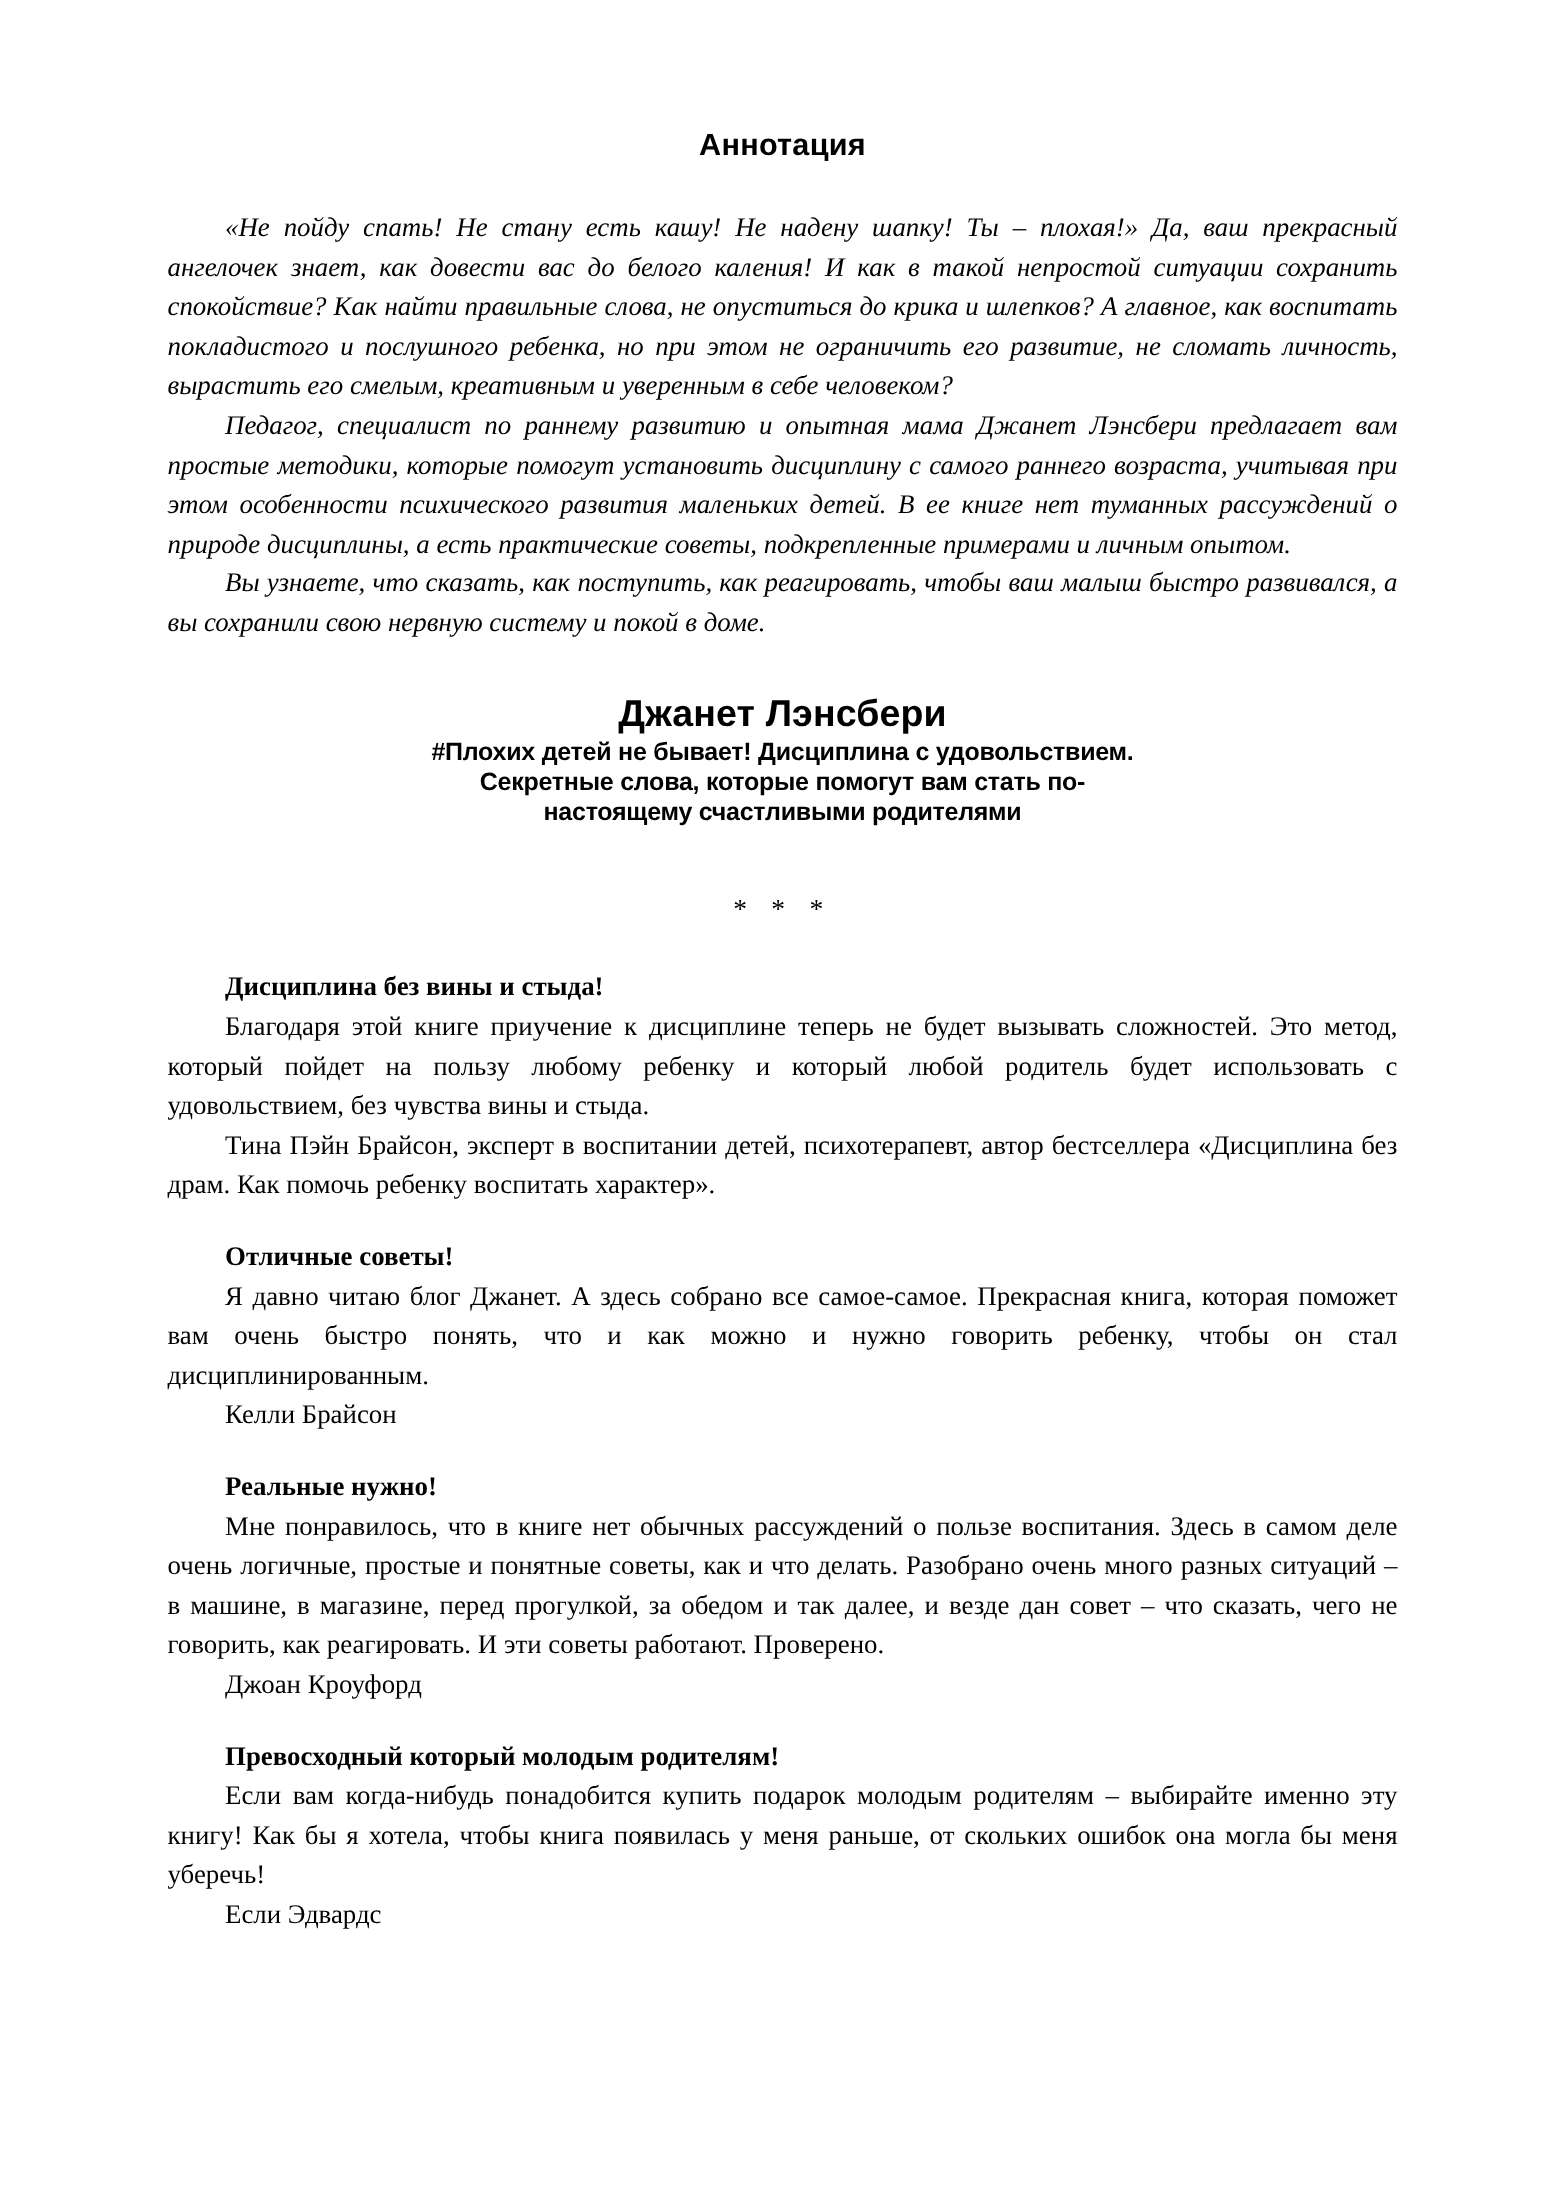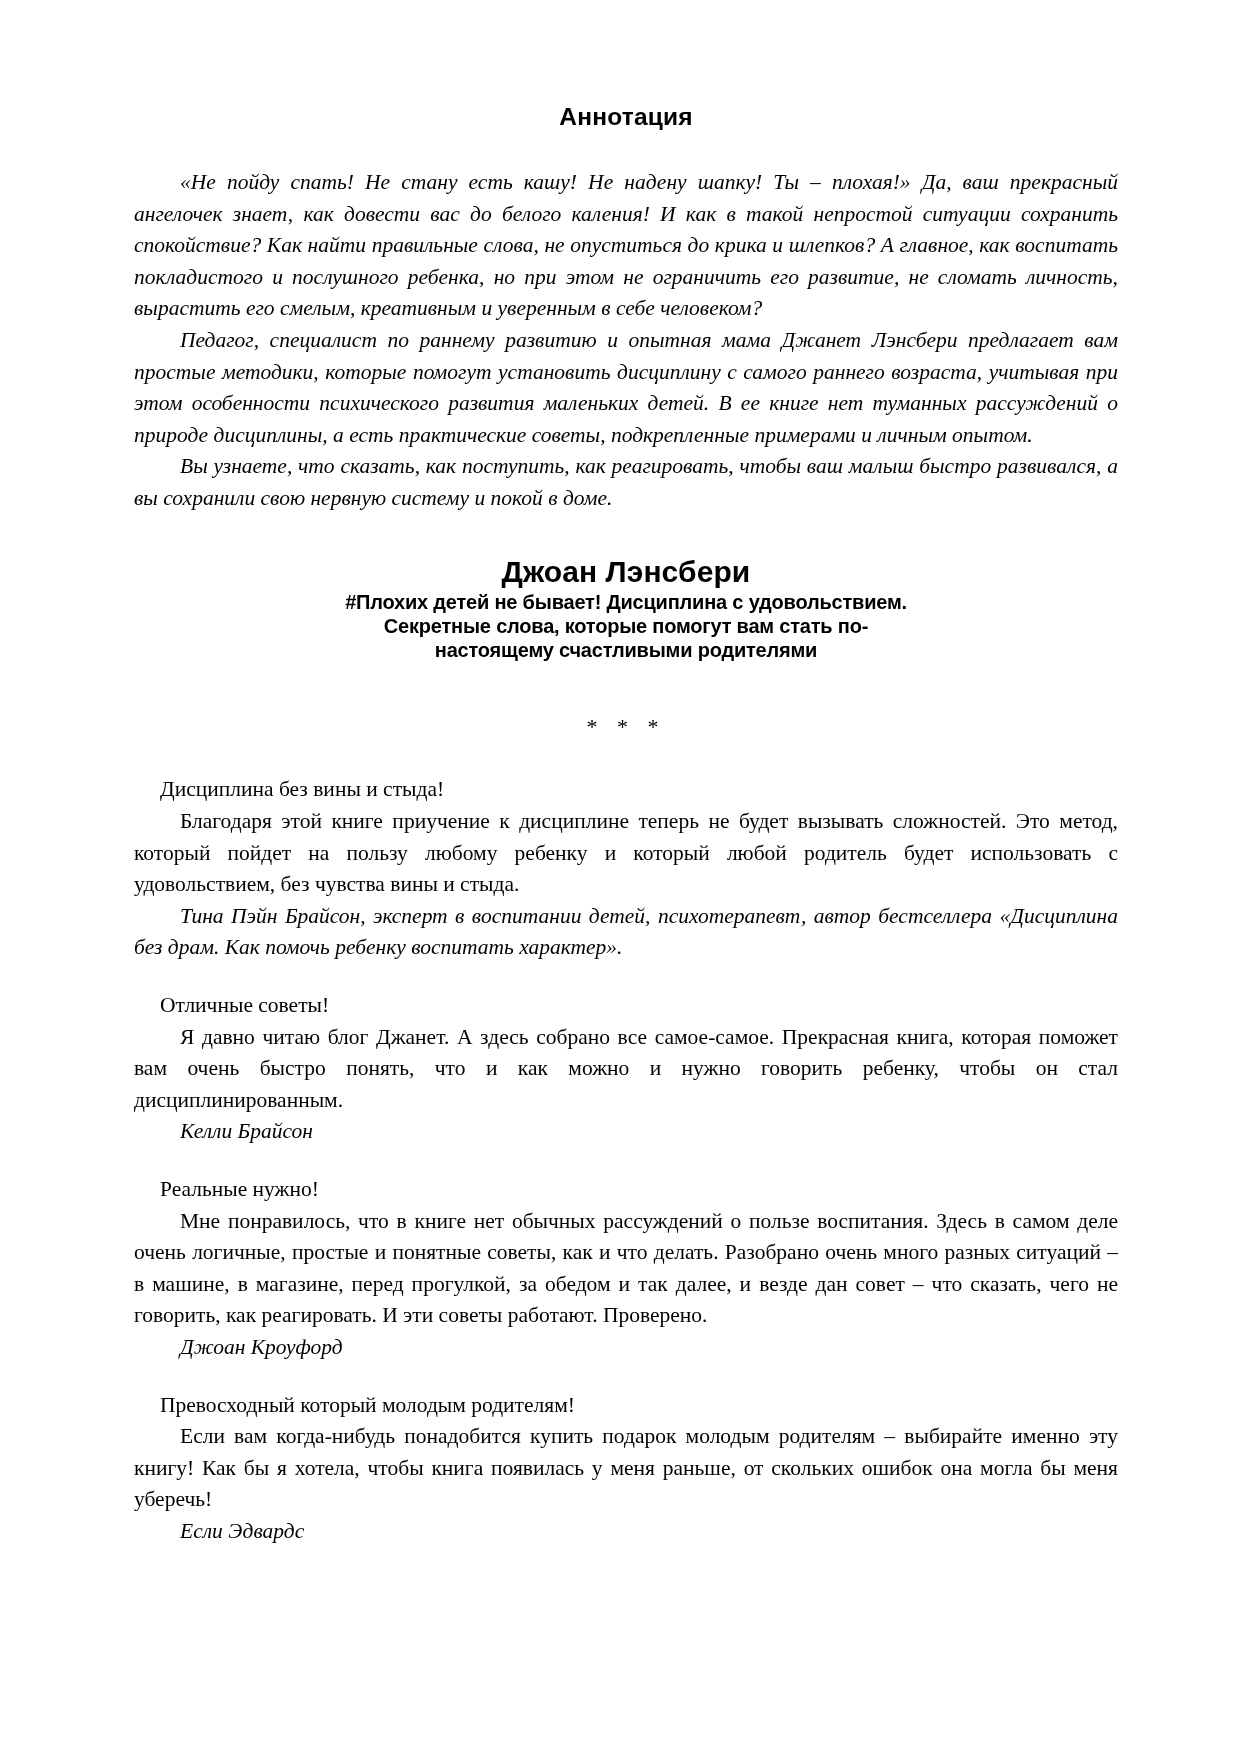--- a/index.html
+++ b/index.html
@@ -75,35 +75,34 @@
     letter-spacing: 7px;
     font-family: "Liberation Serif", "DejaVu Serif", serif;
   }
 
   
   .reviews { margin-top: 34px; }
   .review { margin-bottom: 26px; }
   .review:last-child { margin-bottom: 0; }
 
   .review-title {
-    font-weight: normal;
+    font-weight: bold;
     font-size: 21.5px;
     line-height: 31.6px;
-    margin: 0 0 0 26px;
+    margin: 0 0 0 46px;
   }
   .review-body {
     font-size: 21.5px;
     line-height: 31.6px;
     text-align: justify;
     text-justify: inter-word;
     margin: 0;
   }
   .review-body .ind { display: inline-block; width: 46px; }
   .review-attr {
-    font-style: italic;
     font-size: 21.5px;
     line-height: 31.6px;
     margin: 0;
     text-align: left;
   }
   .review-attr .ind { display: inline-block; width: 46px; }
   .review-attr.wrap { text-align: justify; }
 </style>
 </head>
 <body>
@@ -112,21 +111,21 @@
 
   <h1 class="doc-heading">Аннотация</h1>
 
   <div>
     <p class="annot"><span class="ind"></span><span>«Не пойду спать! Не стану есть кашу! Не надену шапку! Ты – плохая!» Да, ваш прекрасный ангелочек знает, как довести вас до белого каления! И как в такой непростой ситуации сохранить спокойствие? Как найти правильные слова, не опуститься до крика и шлепков? А главное, как воспитать покладистого и послушного ребенка, но при этом не ограничить его развитие, не сломать личность, вырастить его смелым, креативным и уверенным в себе человеком?</span></p>
     <p class="annot"><span class="ind"></span><span>Педагог, специалист по раннему развитию и опытная мама Джанет Лэнсбери предлагает вам простые методики, которые помогут установить дисциплину с самого раннего возраста, учитывая при этом особенности психического развития маленьких детей. В ее книге нет туманных рассуждений о природе дисциплины, а есть практические советы, подкрепленные примерами и личным опытом.</span></p>
     <p class="annot"><span class="ind"></span><span>Вы узнаете, что сказать, как поступить, как реагировать, чтобы ваш малыш быстро развивался, а вы сохранили свою нервную систему и покой в доме.</span></p>
   </div>
 
   <div class="title-block">
-    <div class="title-author">Джоан Лэнсбери</div>
+    <div class="title-author">Джанет Лэнсбери</div>
     <div class="title-main">
       <span>#Плохих детей не бывает! Дисциплина с удовольствием.</span>
       <span>Секретные слова, которые помогут вам стать по-</span>
       <span>настоящему счастливыми родителями</span>
     </div>
   </div>
 
   <div class="stars">* * *</div>
 
   <div class="reviews">

